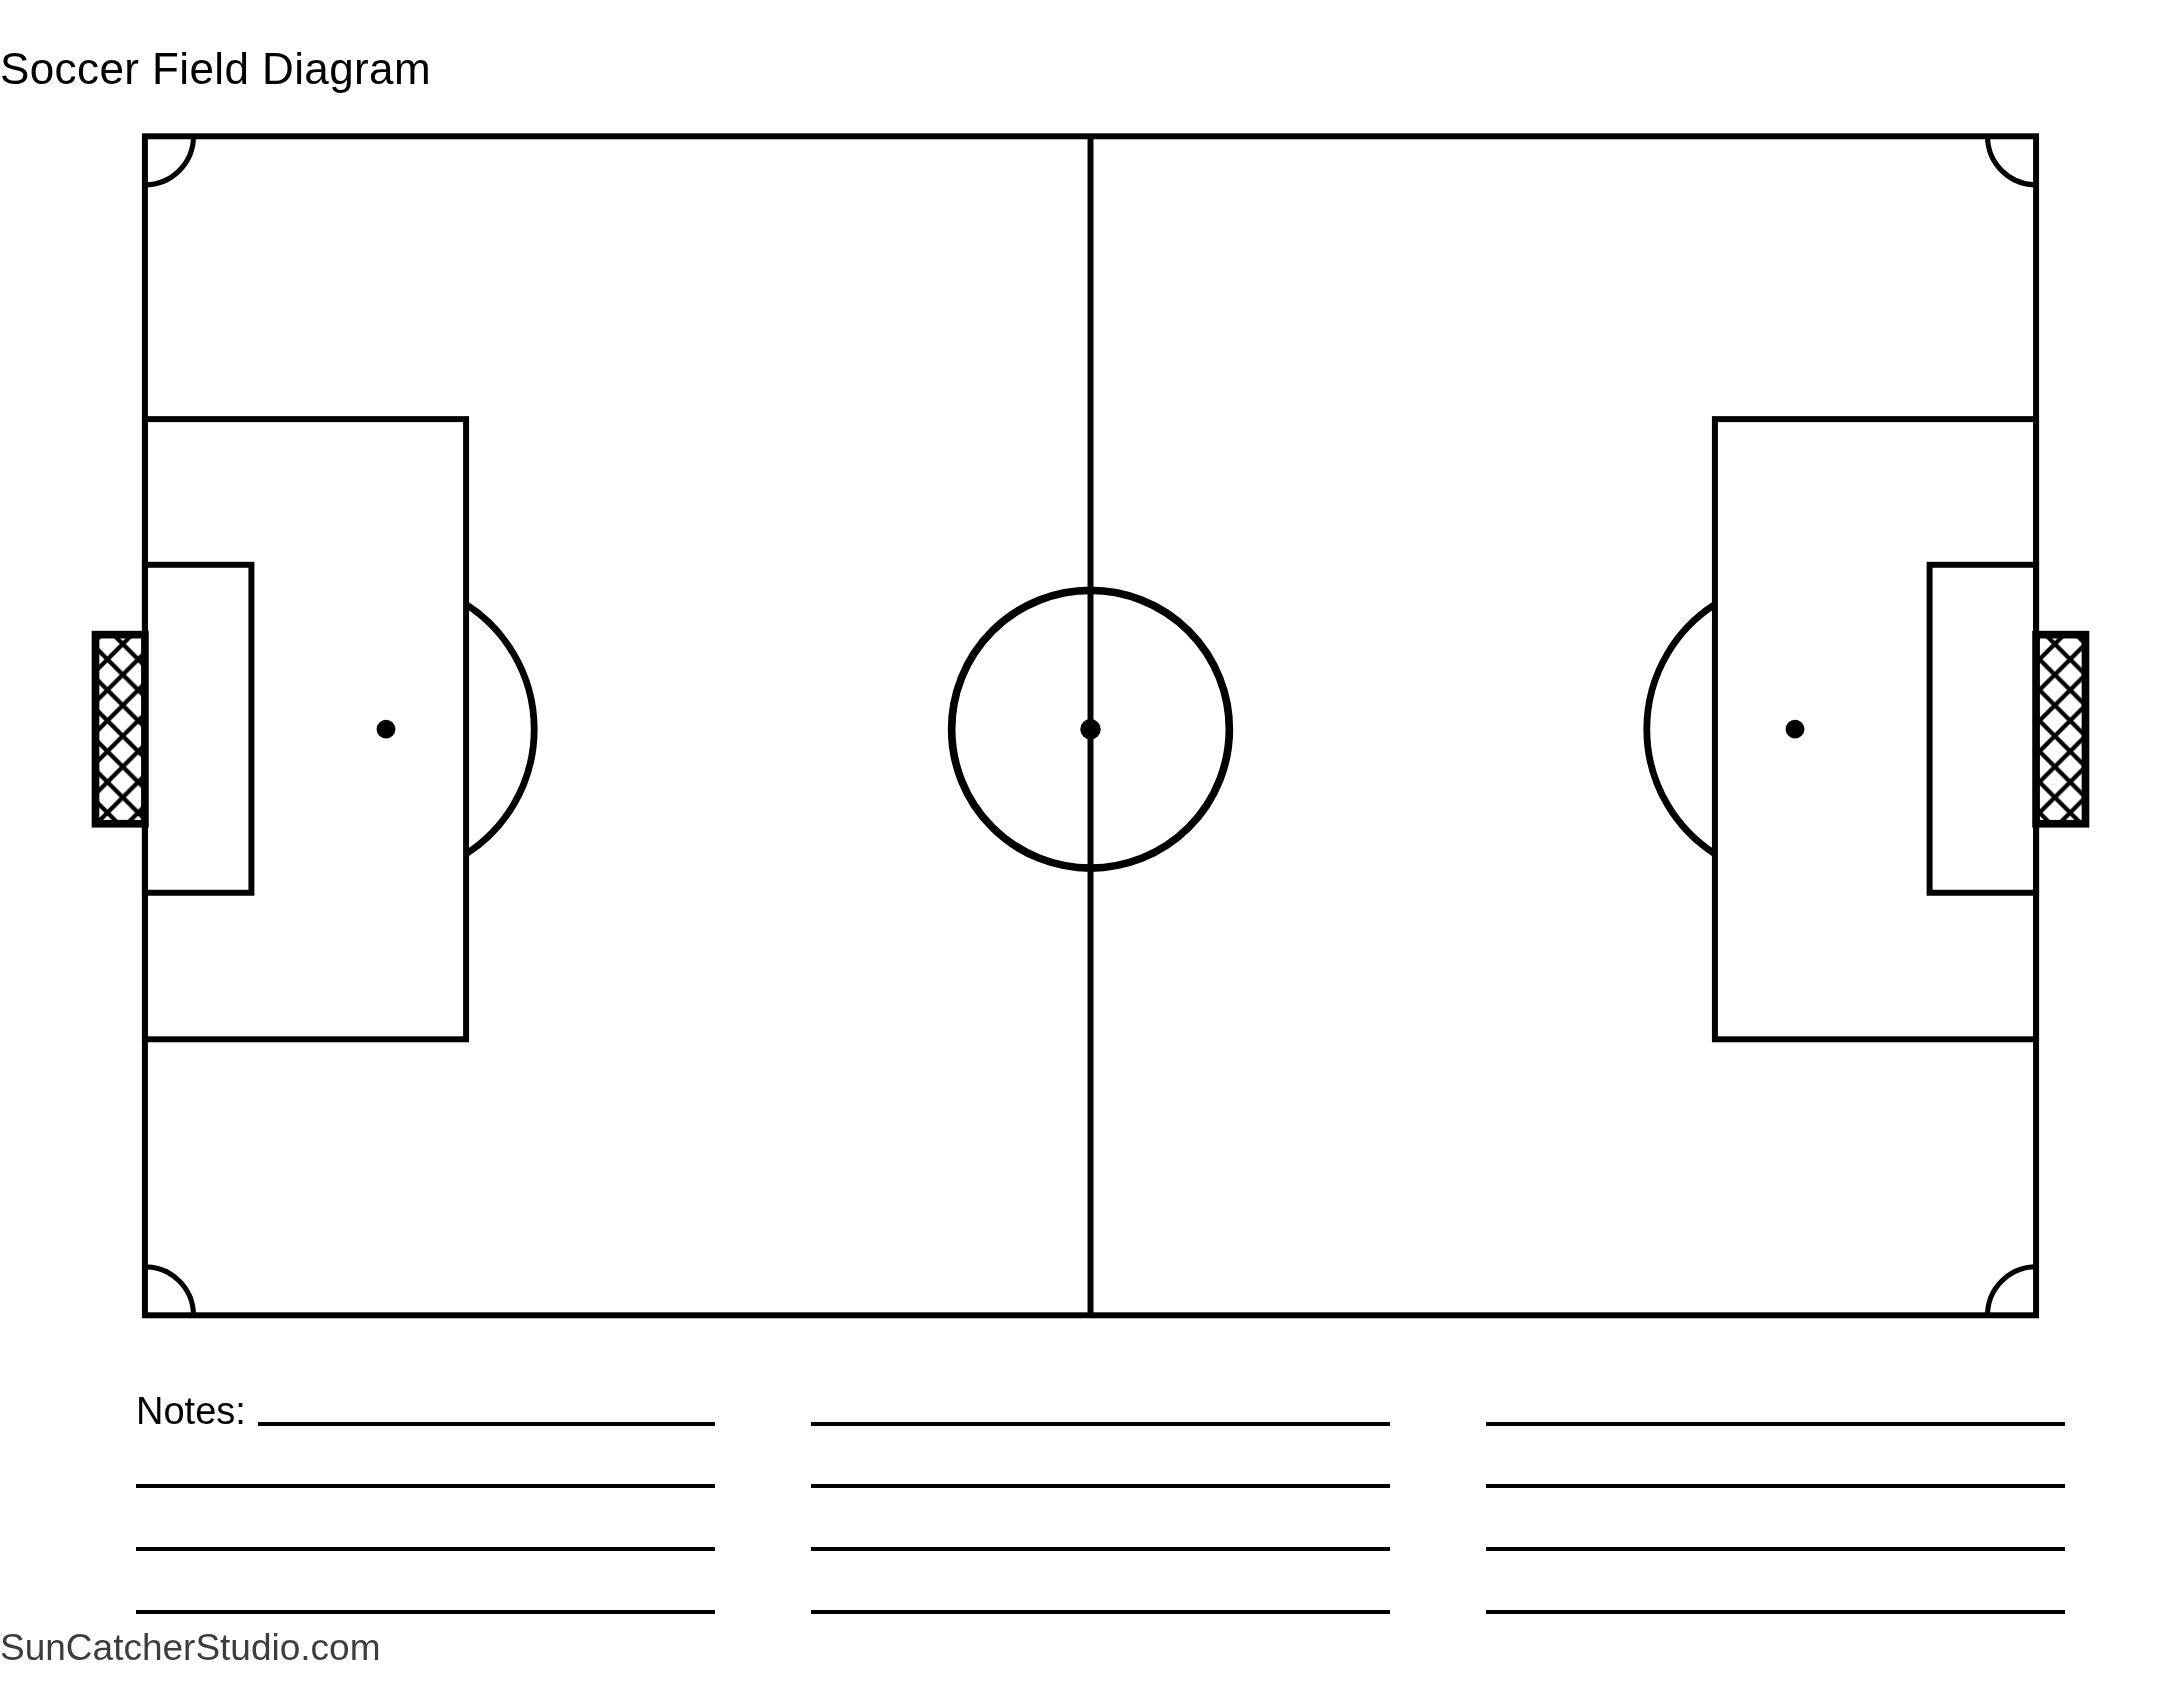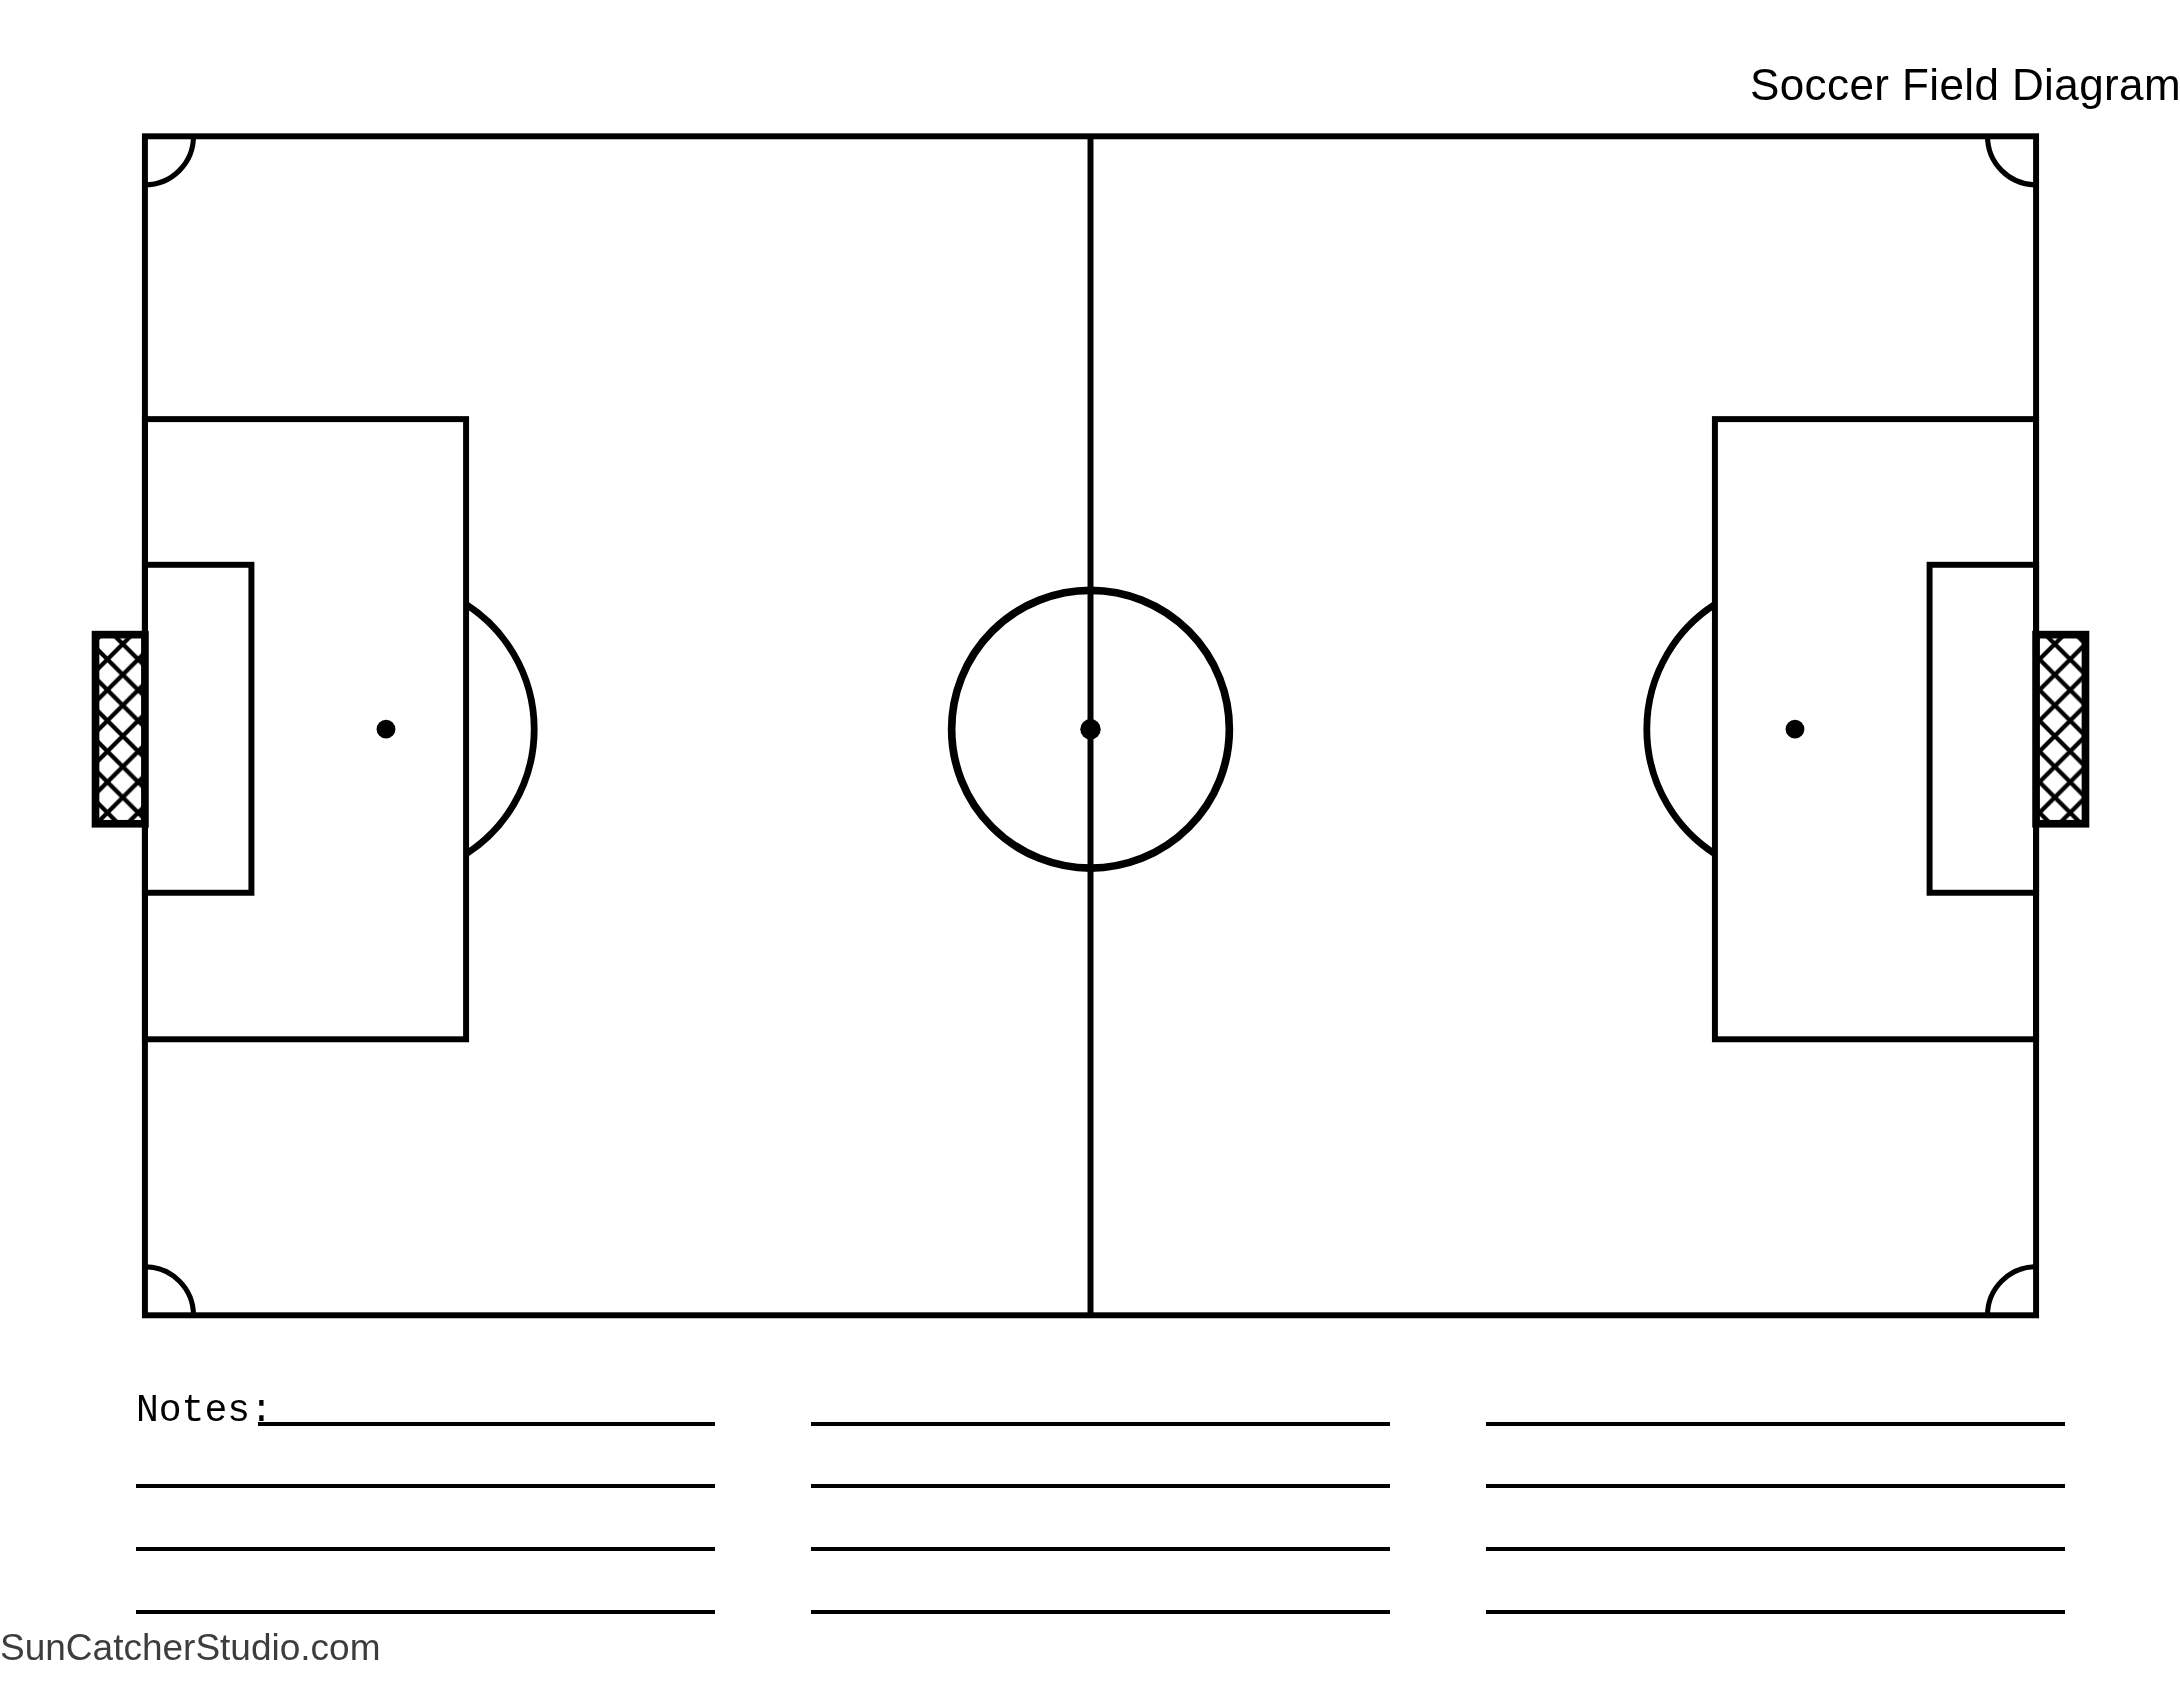--- a/index.html
+++ b/index.html
@@ -16,45 +16,43 @@
     height: 1685px;
     background: var(--color-background);
     font-family: "Liberation Sans", "DejaVu Sans", sans-serif;
     overflow: hidden;
   }
   .title {
     position: absolute;
     top: 47px;
     left: 0;
     width: 100%;
-    text-align: right;
+    text-align: left;
     font-size: 44px;
     font-weight: 400;
     line-height: 1;
     color: var(--color-title-text);
     letter-spacing: 0.4px;
-    margin-top: 16px;
   }
   .field-svg {
     position: absolute;
     top: 0;
     left: 0;
     width: 2181px;
     height: 1685px;
     color: var(--color-line);
   }
   .field-svg .stroked { stroke: currentColor; fill: none; }
   .notes-label {
     position: absolute;
     left: 136px;
     top: 1392px;
     font-size: 38px;
     line-height: 1;
     color: var(--color-line);
-    font-family: Liberation Mono, monospace;
   }
   .notes-line {
     position: absolute;
     height: 0;
     border-top: 4.3px solid var(--color-line);
   }
   
   .c1 { left: 136px; width: 579px; }
   .c1.first { left: 258px; width: 457px; }
   

